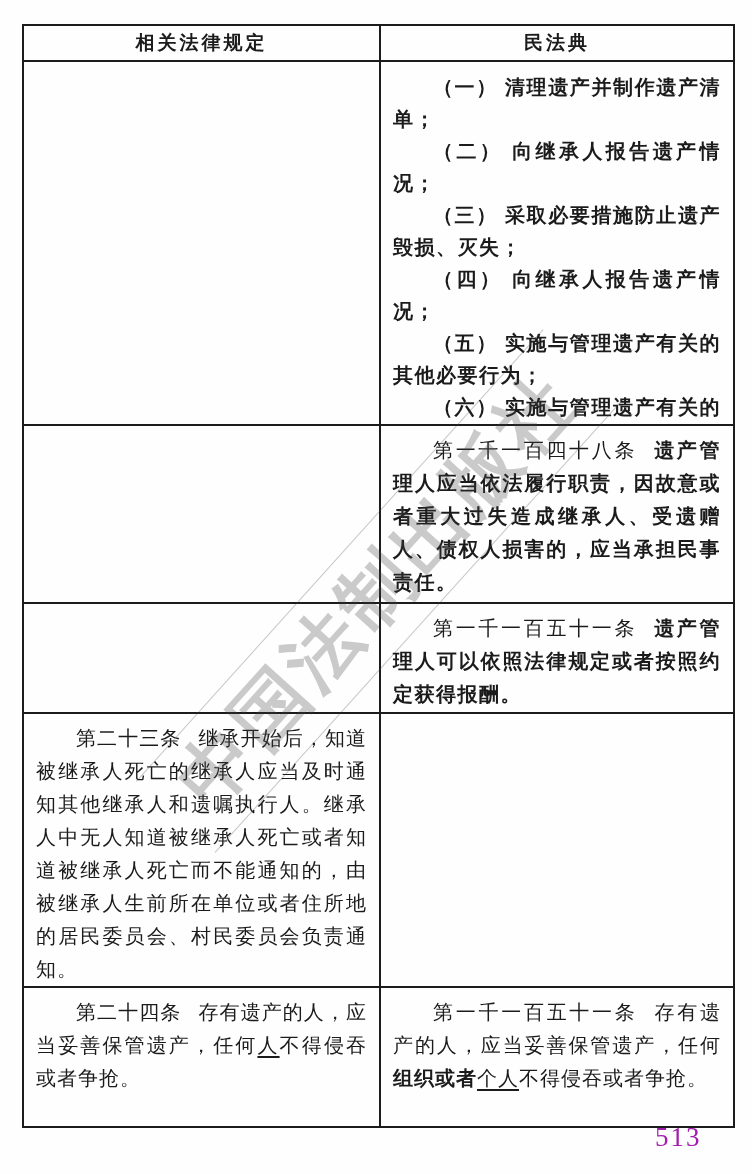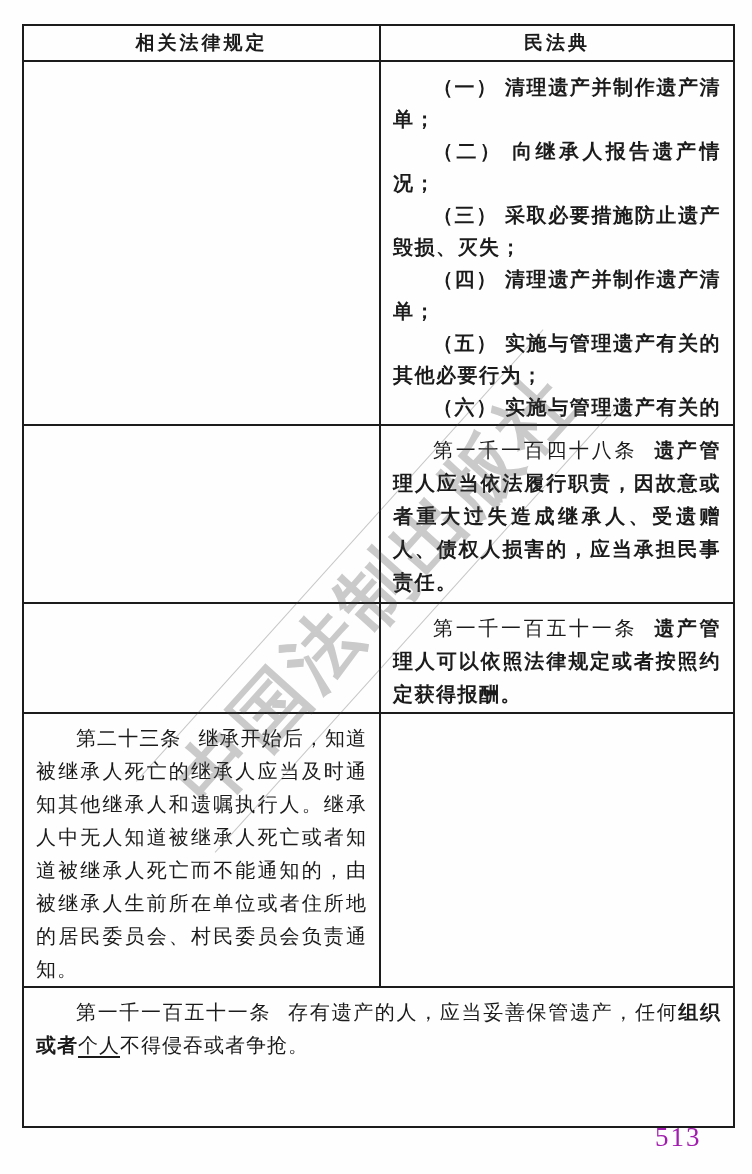--- a/index.html
+++ b/index.html
@@ -82,21 +82,21 @@
         <span>民法典</span>
       </div>
     </div>
 
     <div class="row content r1">
       <div class="cell left"></div>
       <div class="cell right hei">
         <p>（一） 清理遗产并制作遗产清单；</p>
         <p>（二） 向继承人报告遗产情况；</p>
         <p>（三） 采取必要措施防止遗产毁损、灭失；</p>
-        <p>（四） 清理遗产并制作遗产清单；</p>
+        <p>（四） 向继承人报告遗产情况；</p>
         <p>（五） 实施与管理遗产有关的其他必要行为；</p>
         <p>（六） 实施与管理遗产有关的其他必要行为。</p>
       </div>
     </div>
 
     <div class="row content r2">
       <div class="cell left"></div>
       <div class="cell right hei">
         <p><span class="num">第一千一百四十八条</span><span>遗产管理人应当依法履行职责，因故意或者重大过失造成继承人、受遗赠人、债权人损害的，应当承担民事责任。</span></p>
       </div>
@@ -109,20 +109,23 @@
       </div>
     </div>
 
     <div class="row content r4">
       <div class="cell left song">
         <p><span class="num">第二十三条</span><span>继承开始后，知道被继承人死亡的继承人应当及时通知其他继承人和遗嘱执行人。继承人中无人知道被继承人死亡或者知道被继承人死亡而不能通知的，由被继承人生前所在单位或者住所地的居民委员会、村民委员会负责通知。</span></p>
       </div>
     </div>
 
     <div class="row content r5">
+      <div class="cell left song">
+        <p><span class="num">第二十四条</span><span>存有遗产的人，应当妥善保管遗产，任何</span><span class="u">人</span><span>不得侵吞或者争抢。</span></p>
+      </div>
       <div class="cell right song">
         <p><span class="num">第一千一百五十一条</span><span>存有遗产的人，应当妥善保管遗产，任何</span><span class="bold-hei">组织或者</span><span class="u">个人</span><span>不得侵吞或者争抢。</span></p>
       </div>
     </div>
 
   </div>
 
   <div class="page-number">513</div>
 
 </div>

